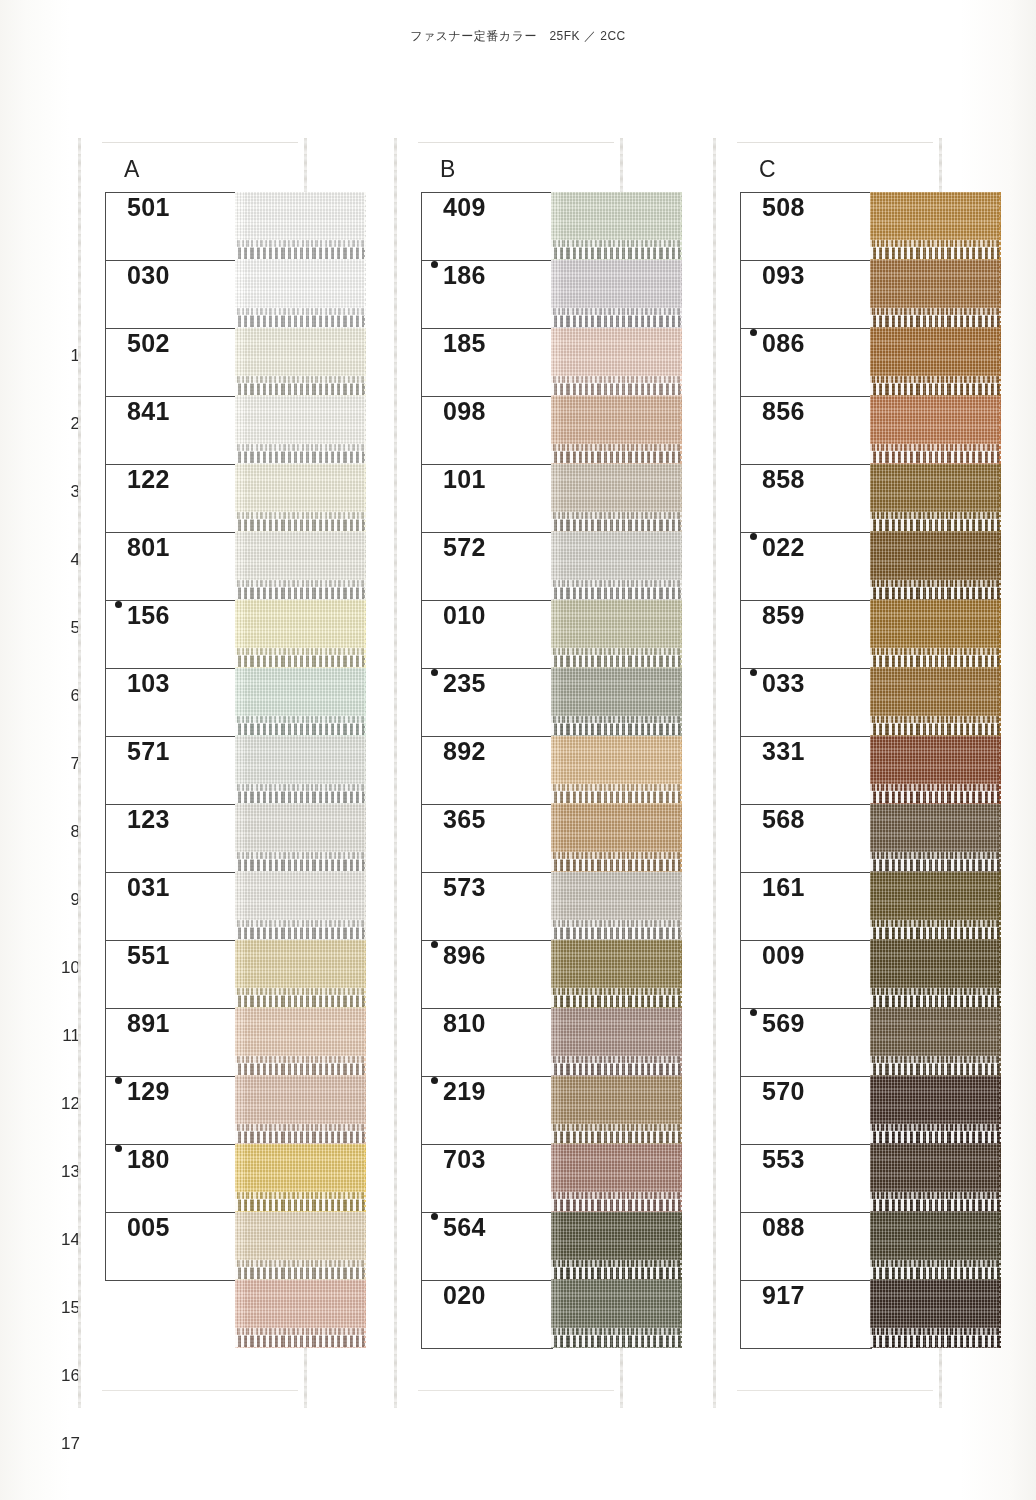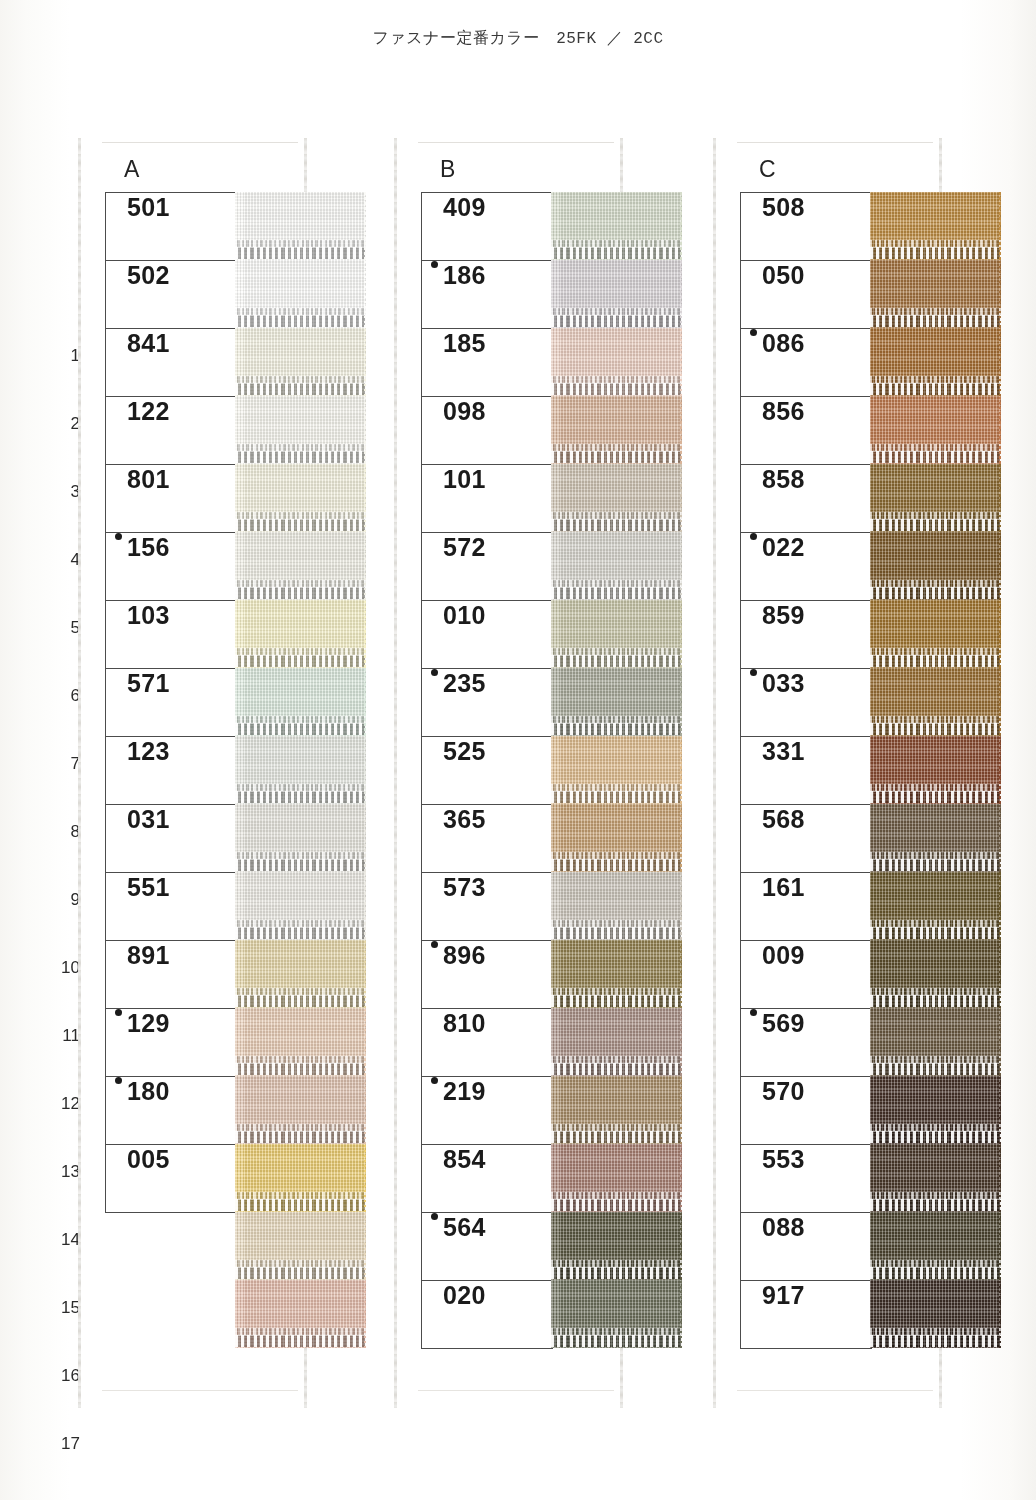--- a/index.html
+++ b/index.html
@@ -23,24 +23,24 @@
     background:
       linear-gradient(90deg, #f6f5f2 0px, #fbfbf9 26px, #ffffff 70px, #ffffff 960px, #fbfaf8 1010px, #f4f3f0 1036px);
   }
 
   .page-title {
     position: absolute;
     top: 28px;
     left: 0;
     width: 1036px;
     text-align: center;
-    font-size: 16px;
+    font-size: 12px;
     letter-spacing: 0.5px;
     color: #3a3a3a;
-    font-family: Liberation Mono, monospace;
+    font-family: Liberation Sans, sans-serif;
     white-space: pre;
   }
 
   .board {
     position: absolute;
     top: 130px;
     left: 0;
     width: 1036px;
     height: 1300px;
   }
@@ -236,20 +236,24 @@
       <div class="card-top"></div>
       <div class="card-bot"></div>
       <div class="group-letter">A</div>
       <div class="codes">
         <div class="code-cell">
           <span class="bullet hidden"></span>
           <span class="code-text">501</span>
         </div>
         <div class="code-cell">
           <span class="bullet hidden"></span>
+          <span class="code-text">030</span>
+        </div>
+        <div class="code-cell">
+          <span class="bullet hidden"></span>
           <span class="code-text">502</span>
         </div>
         <div class="code-cell">
           <span class="bullet hidden"></span>
           <span class="code-text">841</span>
         </div>
         <div class="code-cell">
           <span class="bullet hidden"></span>
           <span class="code-text">122</span>
         </div>
@@ -471,21 +475,21 @@
         <div class="code-cell">
           <span class="bullet hidden"></span>
           <span class="code-text">010</span>
         </div>
         <div class="code-cell">
           <span class="bullet"></span>
           <span class="code-text">235</span>
         </div>
         <div class="code-cell">
           <span class="bullet hidden"></span>
-          <span class="code-text">525</span>
+          <span class="code-text">892</span>
         </div>
         <div class="code-cell">
           <span class="bullet hidden"></span>
           <span class="code-text">365</span>
         </div>
         <div class="code-cell">
           <span class="bullet hidden"></span>
           <span class="code-text">573</span>
         </div>
         <div class="code-cell">
@@ -495,21 +499,21 @@
         <div class="code-cell">
           <span class="bullet hidden"></span>
           <span class="code-text">810</span>
         </div>
         <div class="code-cell">
           <span class="bullet"></span>
           <span class="code-text">219</span>
         </div>
         <div class="code-cell">
           <span class="bullet hidden"></span>
-          <span class="code-text">854</span>
+          <span class="code-text">703</span>
         </div>
         <div class="code-cell">
           <span class="bullet"></span>
           <span class="code-text">564</span>
         </div>
         <div class="code-cell">
           <span class="bullet hidden"></span>
           <span class="code-text">020</span>
         </div>
       </div>
@@ -658,21 +662,21 @@
       <div class="card-top"></div>
       <div class="card-bot"></div>
       <div class="group-letter">C</div>
       <div class="codes">
         <div class="code-cell">
           <span class="bullet hidden"></span>
           <span class="code-text">508</span>
         </div>
         <div class="code-cell">
           <span class="bullet hidden"></span>
-          <span class="code-text">050</span>
+          <span class="code-text">093</span>
         </div>
         <div class="code-cell">
           <span class="bullet"></span>
           <span class="code-text">086</span>
         </div>
         <div class="code-cell">
           <span class="bullet hidden"></span>
           <span class="code-text">856</span>
         </div>
         <div class="code-cell">

